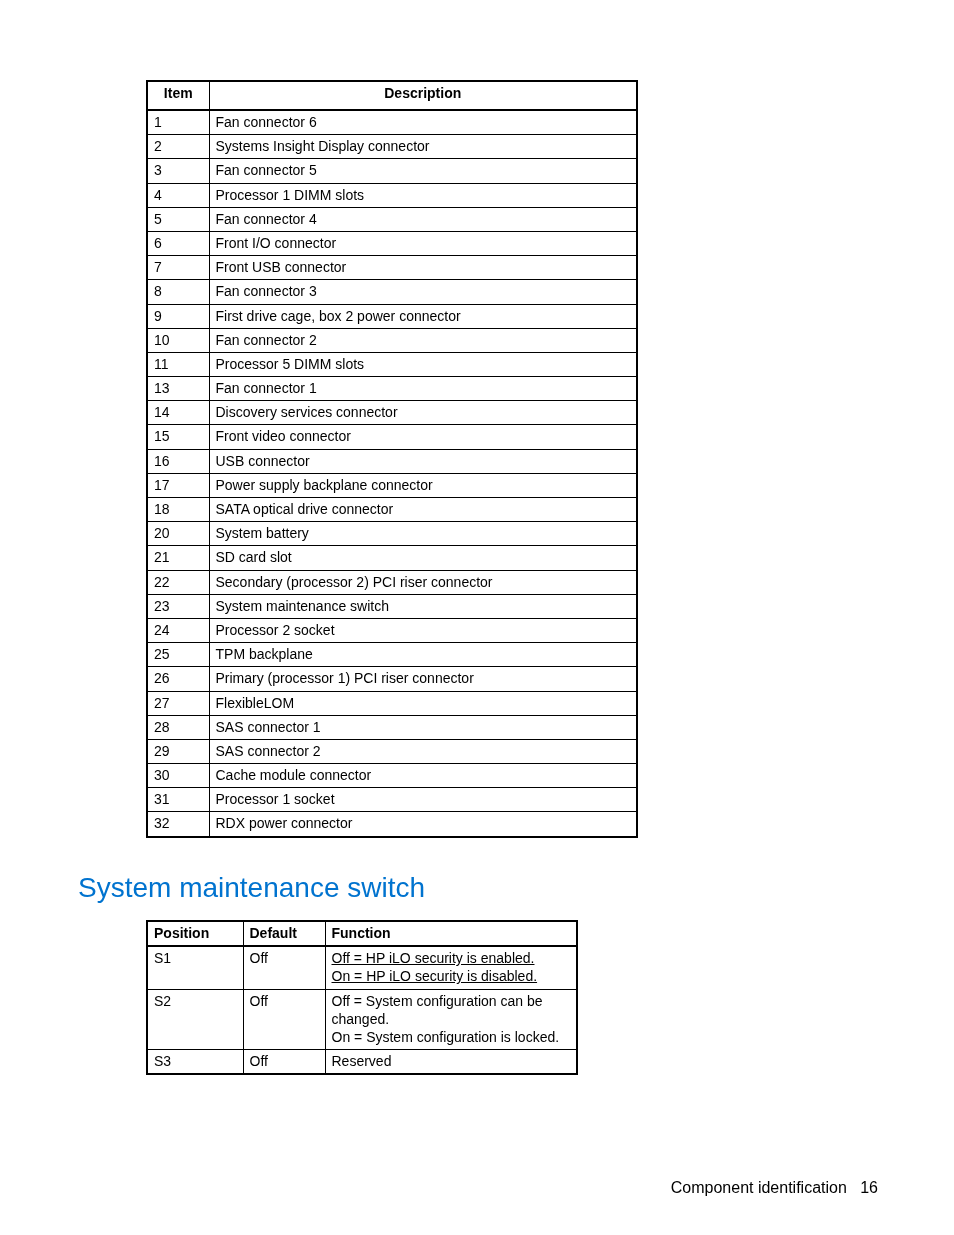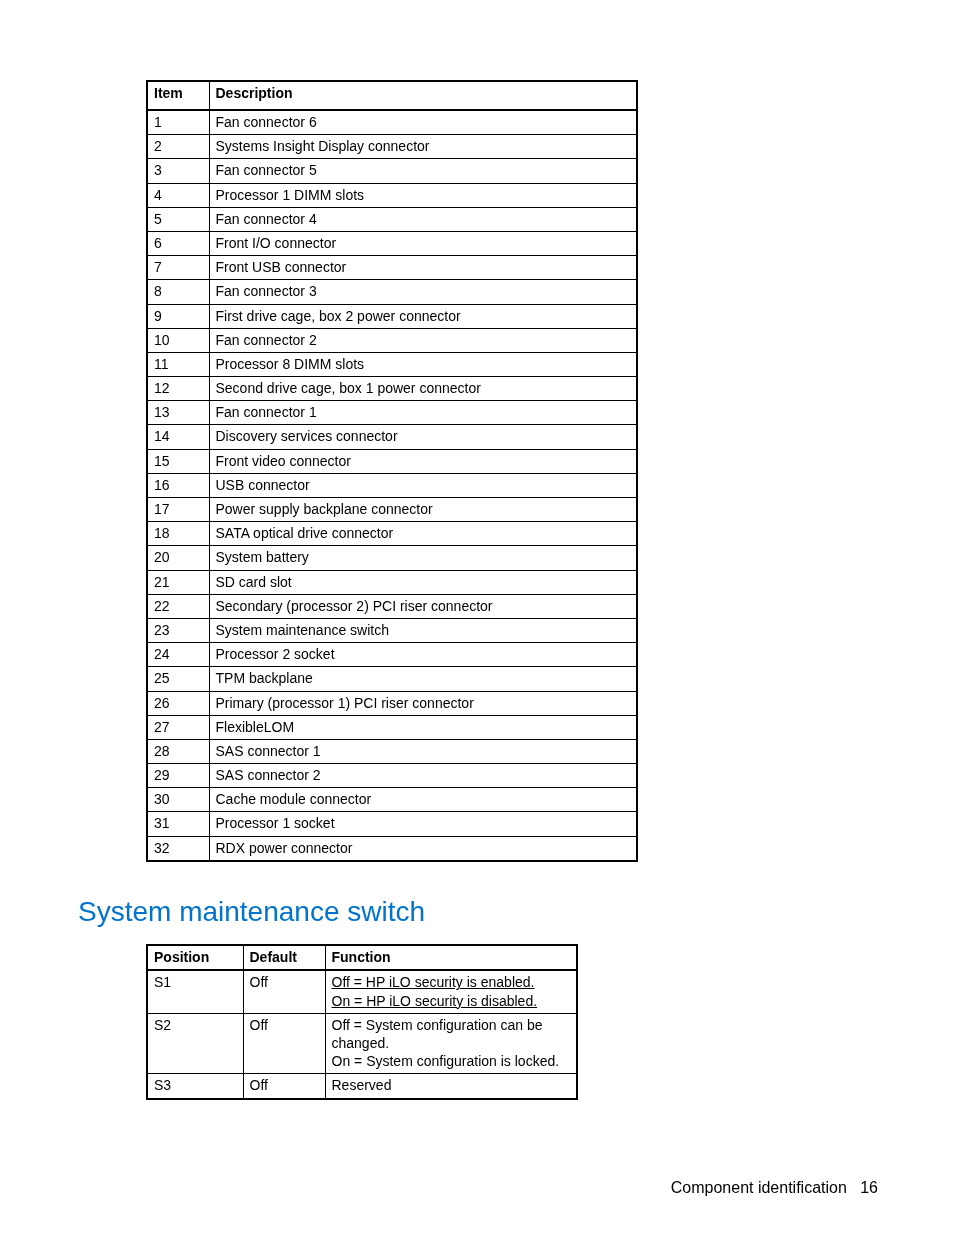--- a/index.html
+++ b/index.html
@@ -30,21 +30,21 @@
     font-size: 14px;
     font-weight: normal;
   }
   th {
     font-weight: bold;
     border-bottom: 2px solid #000;
   }
   .table1 col.c1 { width: 62px; }
   .table1 col.c2 { width: 428px; }
   .table1 td { height: 18px; }
-  .table1 th { height: 22px; }
+  .table1 th { height: 22px; text-align: center; }
 
   h2.section {
     font-family: Arial, Helvetica, sans-serif;
     font-weight: normal;
     color: #0073cf;
     font-size: 28px;
     margin: 32px 0 14px -68px;
   }
 
   .table2 col.c1 { width: 96px; }
@@ -111,25 +111,21 @@
         <tr>
           <td>9</td>
           <td>First drive cage, box 2 power connector</td>
         </tr>
         <tr>
           <td>10</td>
           <td>Fan connector 2</td>
         </tr>
         <tr>
           <td>11</td>
-          <td>Processor 8 DIMM slots</td>
-        </tr>
-        <tr>
-          <td>12</td>
-          <td>Second drive cage, box 1 power connector</td>
+          <td>Processor 5 DIMM slots</td>
         </tr>
         <tr>
           <td>13</td>
           <td>Fan connector 1</td>
         </tr>
         <tr>
           <td>14</td>
           <td>Discovery services connector</td>
         </tr>
         <tr>

